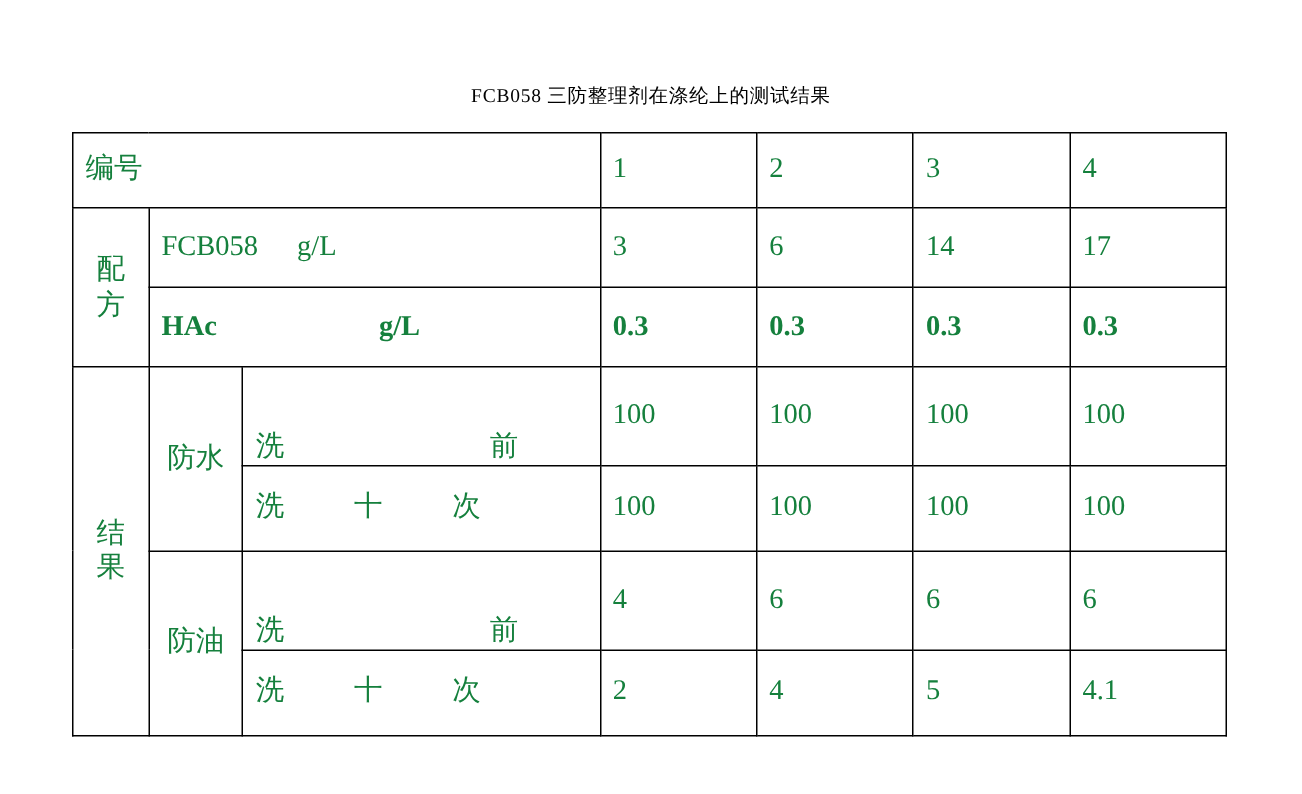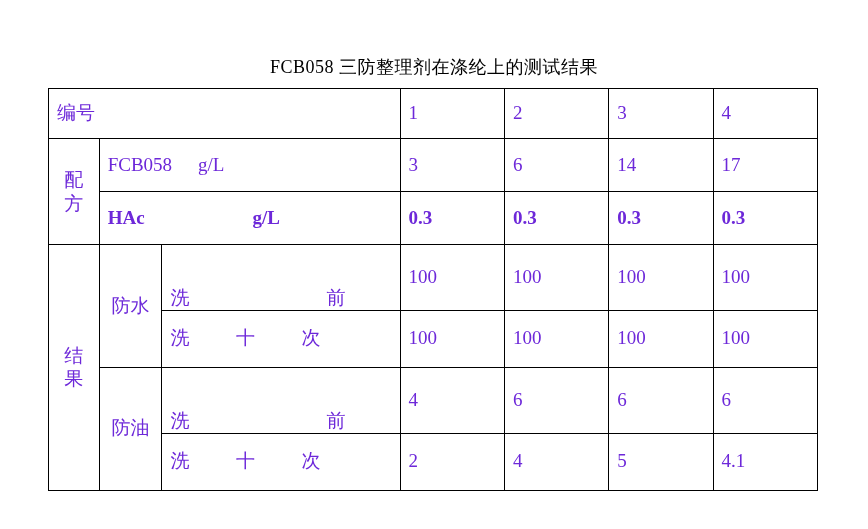--- a/index.html
+++ b/index.html
@@ -18,39 +18,39 @@
     position: relative;
     width: 868px;
     height: 529px;
   }
   .doc-title {
     position: absolute;
     top: 55px;
     left: 0;
     width: 868px;
     text-align: center;
-    font-size: 18px;
+    font-size: 13px;
     color: #000000;
     letter-spacing: 0.5px;
   }
   table.result-table {
     position: absolute;
     top: 88px;
     left: 48px;
     width: 770px;
     border-collapse: collapse;
     table-layout: fixed;
   }
   table.result-table td {
     border: 1px solid #000000;
     padding: 0 8px;
     font-size: 19px;
     vertical-align: middle;
     line-height: 1.2;
-    color: #6d28d9;
+    color: #15803d;
   }
   td.num-cell {
     color: #1f3fa8;
   }
   td.hdr-cell {
     color: #000000;
   }
   
   col.c-lbl1 { width: 50px; }
   col.c-lbl2 { width: 62px; }

